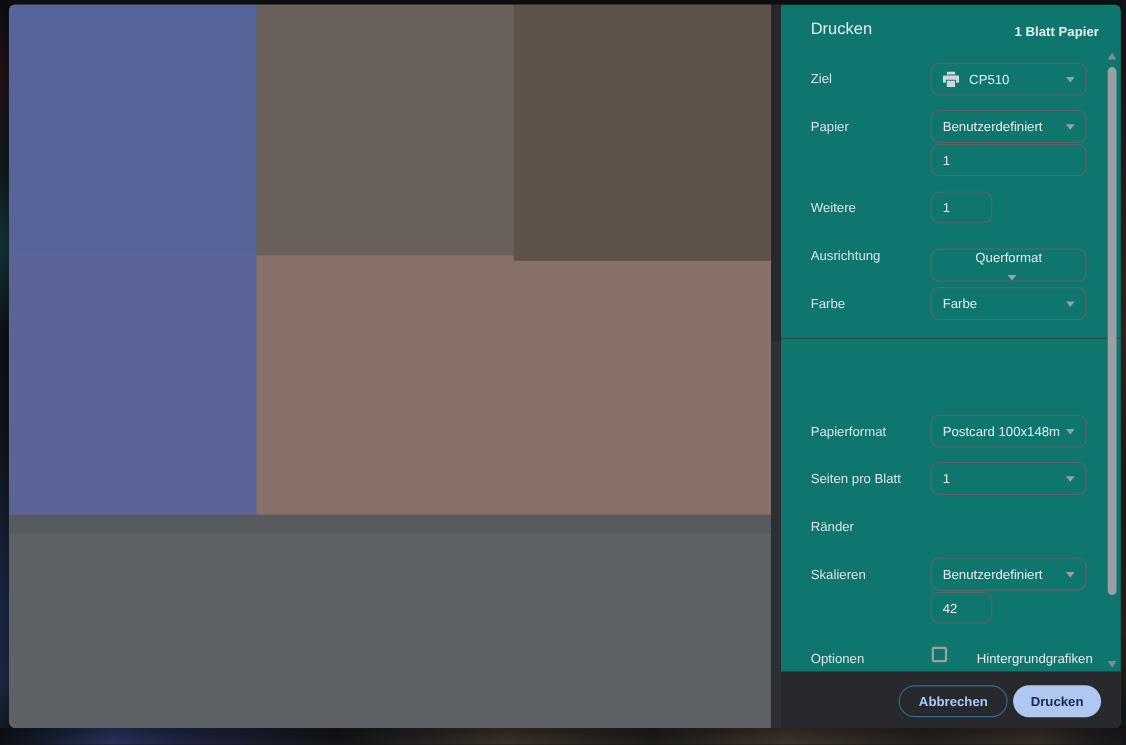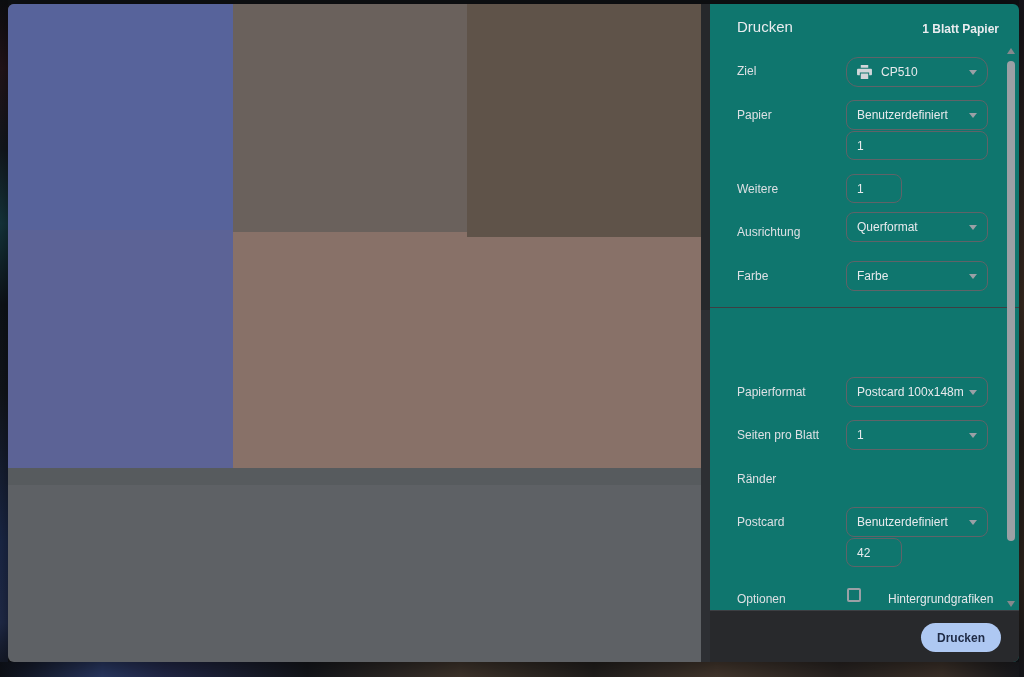--- a/index.html
+++ b/index.html
@@ -107,42 +107,42 @@
         <div class="pane-scroll-thumb"></div>
       </div>
     </div>
 
     <div class="dialog">
 
       <div class="dlg-title">Drucken</div>
       <div class="dlg-sheets">1 Blatt Papier</div>
 
       <div class="lbl" style="top:60px;">Ziel</div>
-      <div class="ctl select" style="top:53px;border-radius:12px;">
+      <div class="ctl select" style="top:53px;">
         <svg class="printer-icon" viewBox="0 0 16 15" xmlns="http://www.w3.org/2000/svg">
           <path fill="#d2d6da" d="M4 0h8v3H4z"></path>
           <path fill="#d2d6da" d="M1 4h14a1 1 0 0 1 1 1v5a1 1 0 0 1-1 1h-2V8H3v3H1a1 1 0 0 1-1-1V5a1 1 0 0 1 1-1z"></path>
           <path fill="#d2d6da" d="M4 9h8v6H4z"></path>
         </svg>
         <span class="val">CP510</span>
         <span class="caret"></span>
       </div>
 
       <div class="lbl" style="top:104px;">Papier</div>
       <div class="ctl select" style="top:96px;">
         <span class="val">Benutzerdefiniert</span>
         <span class="caret"></span>
       </div>
       <input class="ctl txt" style="top: 127px; height: 29px;" value="1">
 
       <div class="lbl" style="top:178px;">Weitere</div>
       <input class="ctl txt w-small" style="top: 170px; height: 29px;" value="1">
 
       <div class="lbl" style="top:221px;">Ausrichtung</div>
-      <div class="ctl select" style="top:208px;">
+      <div class="ctl select" style="top:222px;flex-direction:column;">
         <span class="val">Querformat</span>
         <span class="caret"></span>
       </div>
 
       <div class="lbl" style="top:265px;">Farbe</div>
       <div class="ctl select" style="top:257px;">
         <span class="val">Farbe</span>
         <span class="caret"></span>
       </div>
 
@@ -156,32 +156,33 @@
       </div>
 
       <div class="lbl" style="top:424px;">Seiten pro Blatt</div>
       <div class="ctl select" style="top:416px;">
         <span class="val">1</span>
         <span class="caret"></span>
       </div>
 
       <div class="lbl" style="top:468px;">Ränder</div>
 
-      <div class="lbl" style="top:511px;">Postcard</div>
+      <div class="lbl" style="top:511px;">Skalieren</div>
       <div class="ctl select" style="top:503px;">
         <span class="val">Benutzerdefiniert</span>
         <span class="caret"></span>
       </div>
       <input class="ctl txt w-small" style="top: 534px; height: 29px;" value="42">
 
       <div class="lbl" style="top:588px;">Optionen</div>
       <div class="checkbox"></div>
       <div class="lbl" style="left:178px; top:588px; color:#e6e8eb;">Hintergrundgrafiken</div>
 
       <div class="footer">
+        <button class="btn btn-cancel">Abbrechen</button>
         <button class="btn btn-print" style="background: rgb(174, 200, 242);">Drucken</button>
       </div>
 
       <div class="dlg-scrollbar">
         <div class="sb-arrow-up"></div>
         <div class="sb-thumb"></div>
         <div class="sb-arrow-down"></div>
       </div>
 
     </div>

